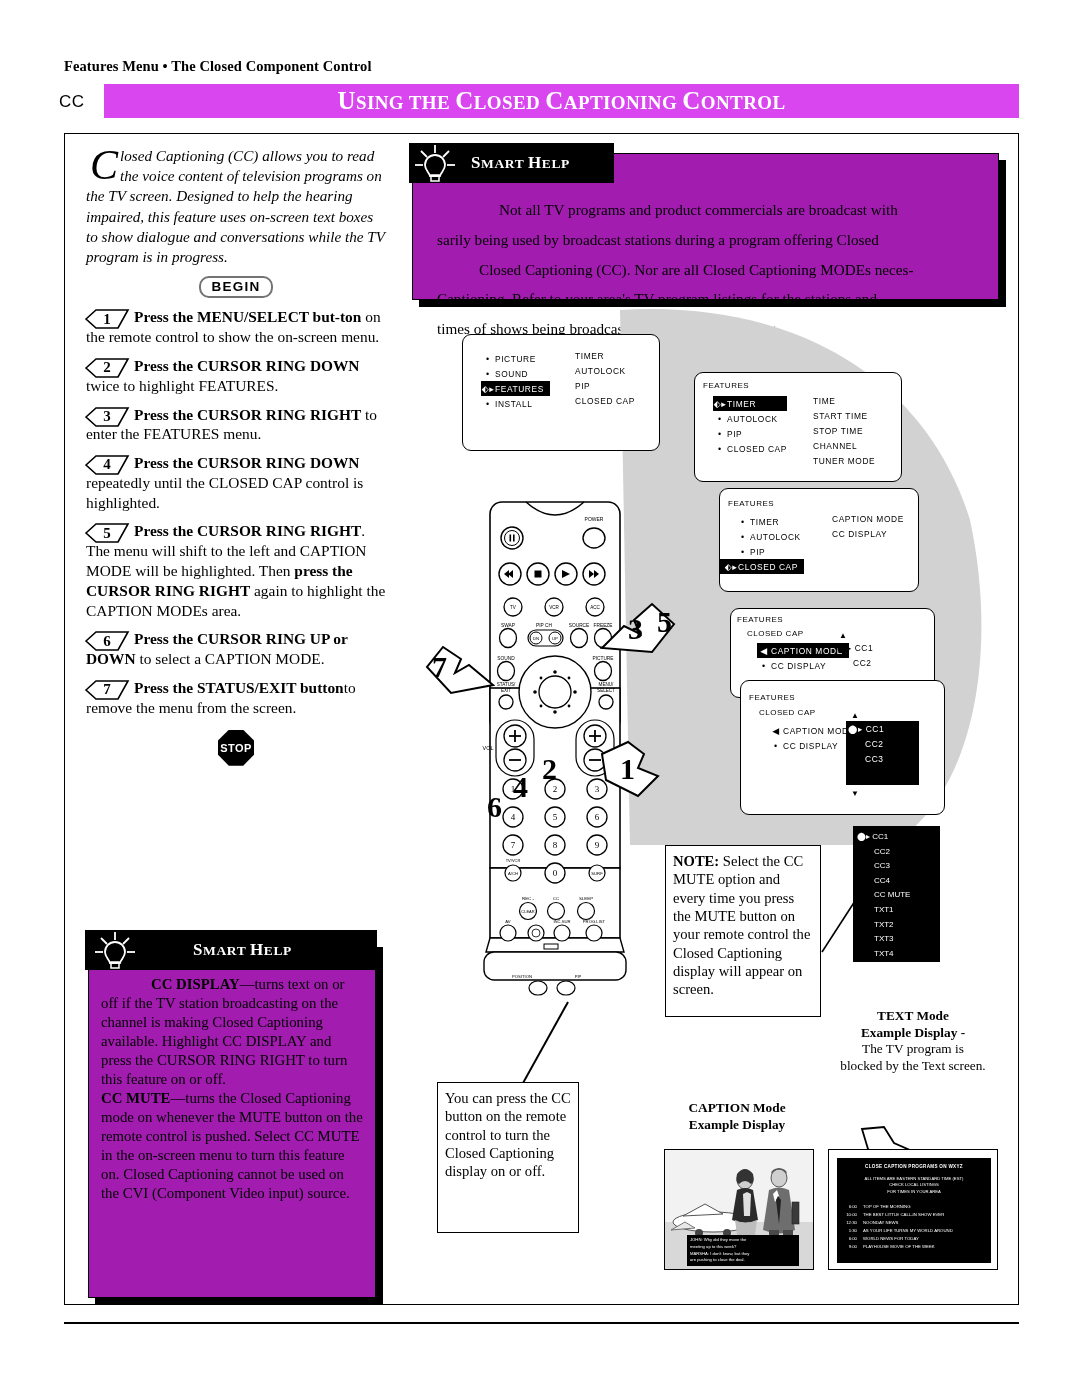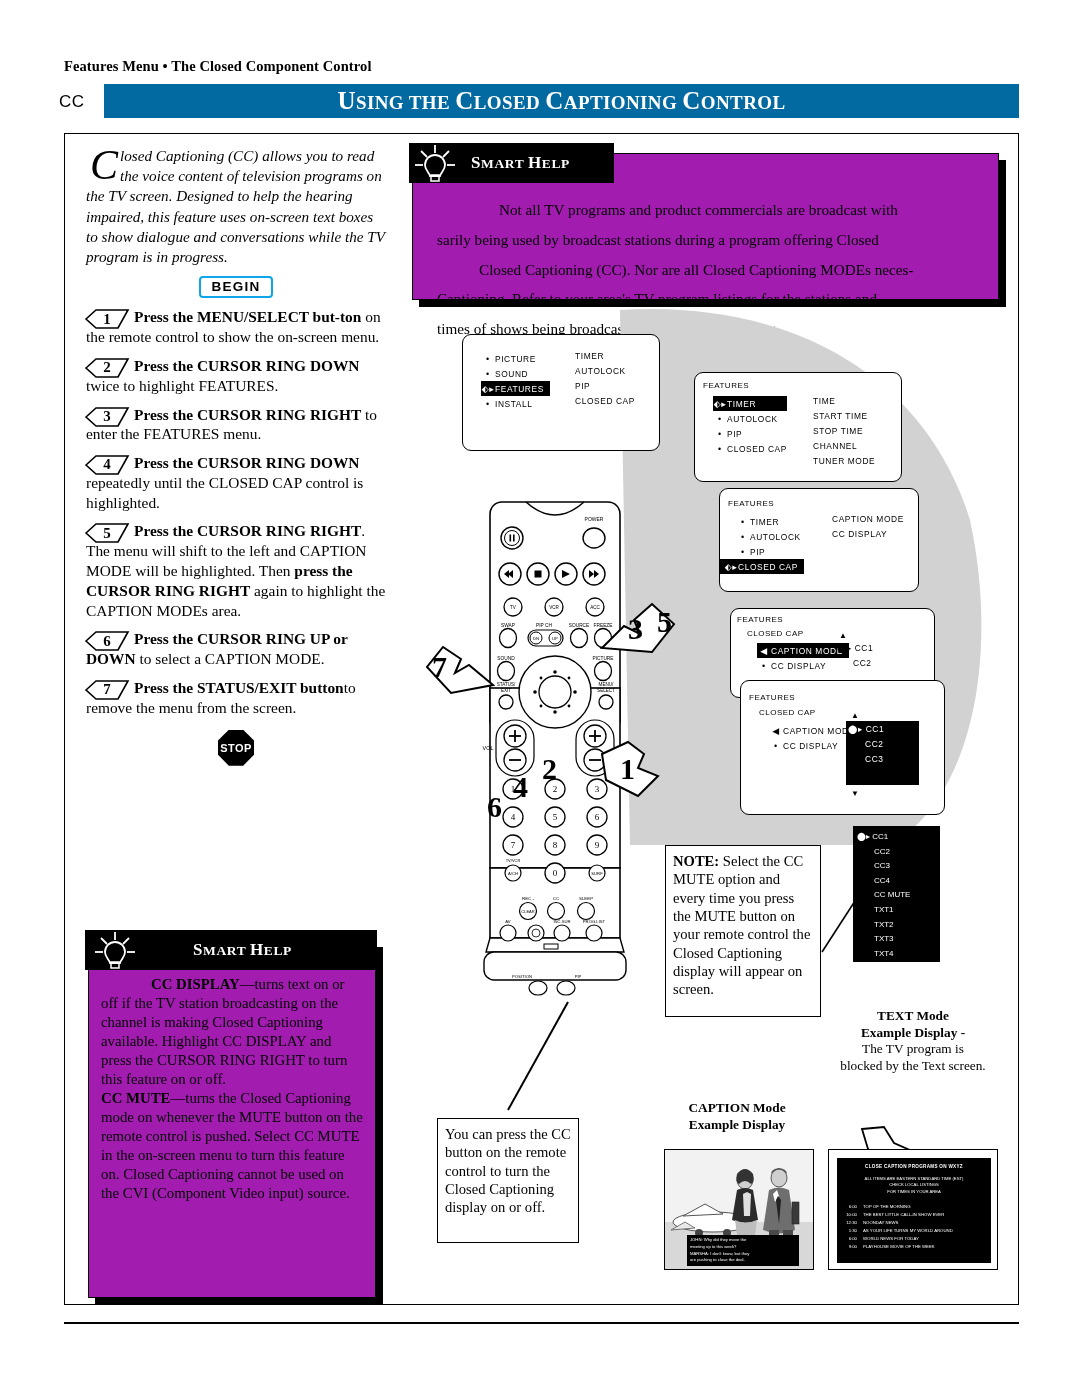--- a/index.html
+++ b/index.html
@@ -21,21 +21,21 @@
     font-weight:bold; font-size:14.5px; letter-spacing:.1px;
   }
   .cc-mark {
     position:absolute; left:59px; top:92px;
     font-family:"Liberation Sans", sans-serif;
     font-size:17px; letter-spacing:.5px;
   }
   .title-bar {
     position:absolute; left:104px; top:84px;
     width:915px; height:34px;
-    background:#0369a1; color:#fff;
+    background:#d946ef; color:#fff;
     display:flex; align-items:center; justify-content:center;
   }
   .title-bar .t {
     font-family:"Liberation Serif", serif;
     font-weight:bold; font-size:25px; letter-spacing:.4px;
   }
   .sc { font-size:19px; }
 
   
   .frame {
@@ -49,21 +49,21 @@
   .intro {
     font-style:italic; font-size:15.2px; line-height:1.33;
     text-align:left;
   }
   .intro .dropcap {
     float:left; font-size:42px; line-height:.82;
     padding:2px 2px 0 4px; font-style:italic; font-family:"Liberation Serif", serif;
   }
   .begin-wrap { text-align:center; margin-top:9px; }
   .begin {
-    display:inline-block; border:2px solid #0ea5e9; border-radius:4px;
+    display:inline-block; border:2px solid #737373; border-radius:10px;
     padding:1px 11px 2px; font-family:"Liberation Sans", sans-serif;
     font-size:13.5px; font-weight:bold; letter-spacing:1.2px;
   }
   .step { position:relative; margin-top:9px; padding-left:0; font-size:15.4px; line-height:1.285; }
   .dia {
     position:absolute; left:-2px; top:1px; width:46px; height:22px;
   }
   .dia svg { display:block; }
   .dia .n {
     position:absolute; left:0; top:0; width:46px; height:22px;
@@ -642,21 +642,21 @@
   </svg>
 
   <svg style="position:absolute;left:860px;top:1125px;width:60px;height:45px" viewBox="0 0 60 45">
     <path d="M2 4 L24 2 L34 18 L52 26 L30 42 L8 24 Z" fill="#fff" stroke="#000" stroke-width="1.8"></path>
   </svg>
 
   <div class="notebox" style="left:665px;top:845px;width:156px;height:172px">
     <b>NOTE:</b><span> Select the CC MUTE option and every time you press the MUTE button on your remote control the Closed Captioning display will appear on screen.</span>
   </div>
 
-  <div class="notebox" style="left:437px;top:1118px;width:142px;height:125px">
+  <div class="notebox" style="left:437px;top:1082px;width:142px;height:151px">
     <span>You can press the CC button on the remote control to turn the Closed Captioning display on or off.</span>
   </div>
 
   <div class="capt" style="left:662px;top:1100px;width:150px">
     <b>CAPTION Mode</b><br>
     <b>Example Display</b>
   </div>
   <div class="capt" style="left:818px;top:1008px;width:190px">
     <b>TEXT Mode</b><br>
     <b>Example Display -</b><br>

